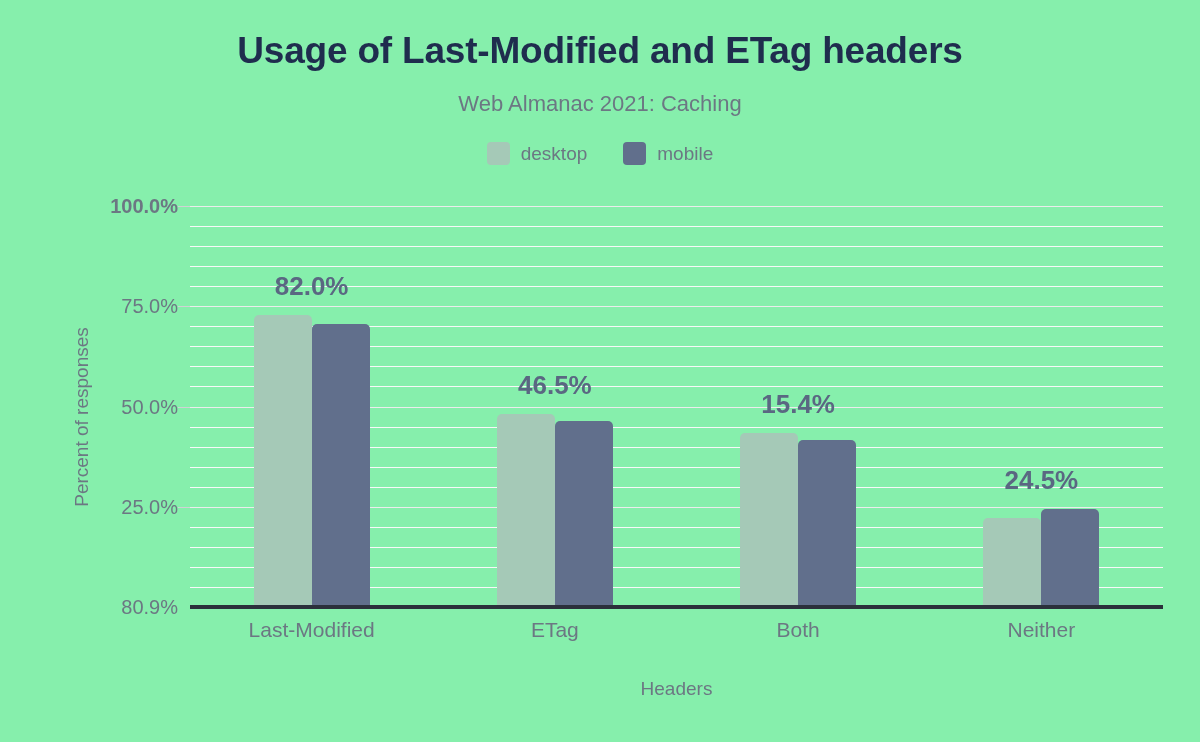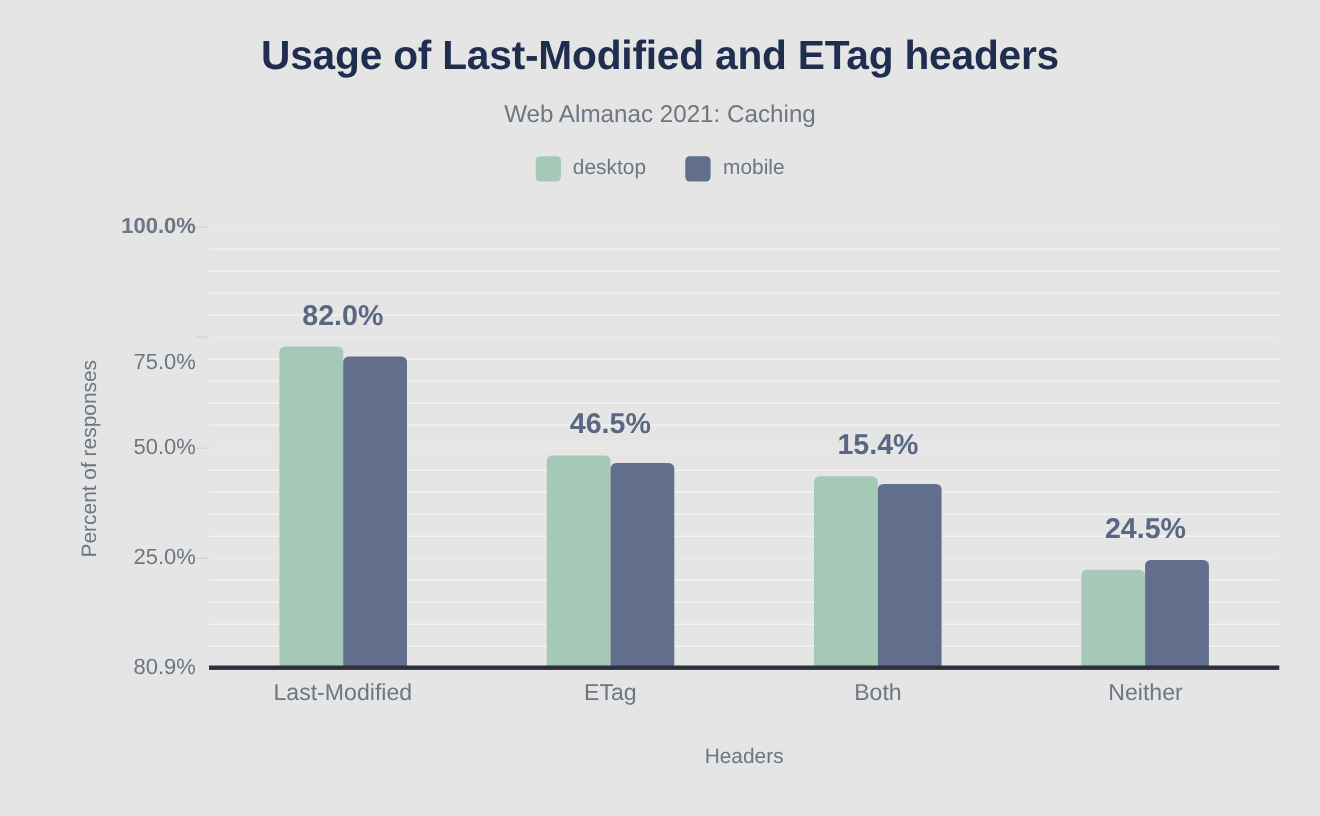--- a/index.html
+++ b/index.html
@@ -9,21 +9,21 @@
     height: 742px;
     background: #ffffff;
     font-family: "Liberation Sans", sans-serif;
     overflow: hidden;
   }
 
   #chart-root {
     position: relative;
     width: 1200px;
     height: 742px;
-    background: #e5e5e5;
+    background: #86efac;
   }
 
   
   .chart-title {
     position: absolute;
     top: 30px;
     left: 0;
     width: 1200px;
     text-align: center;
     font-size: 37px;
@@ -50,20 +50,21 @@
     top: 142px;
     left: 0;
     width: 1200px;
     display: flex;
     justify-content: center;
     align-items: center;
     gap: 36px;
   }
   .legend-item {
     display: flex;
+    align-items: center;
     gap: 11px;
   }
   .legend-swatch {
     width: 23px;
     height: 23px;
     border-radius: 4px;
     display: block;
   }
   .legend-label {
     font-size: 19px;
@@ -224,21 +225,21 @@
 
   <div class="axis-baseline"></div>
 
   <div id="y-axis">
       <div class="ytick" style="top: 607px;">80.9%</div>
       <div class="ytick-mark zero" style="top: 607px;"></div>
       <div class="ytick" style="top: 506.75px;">25.0%</div>
       <div class="ytick-mark" style="top: 506.75px;"></div>
       <div class="ytick" style="top: 406.5px;">50.0%</div>
       <div class="ytick-mark" style="top: 406.5px;"></div>
-      <div class="ytick" style="top: 306.25px; margin-top: 24px;">75.0%</div>
+      <div class="ytick" style="top: 306.25px;">75.0%</div>
       <div class="ytick-mark" style="top: 306.25px;"></div>
       <div class="ytick" style="top: 206px; font-weight: bold;">100.0%</div>
       <div class="ytick-mark" style="top: 206px;"></div>
     </div>
 
   <div class="ylabel">Percent of responses</div>
 
   <div id="x-axis">
       <div class="xtick" style="left: 311.625px;">Last-Modified</div>
       <div class="xtick" style="left: 554.875px;">ETag</div>

